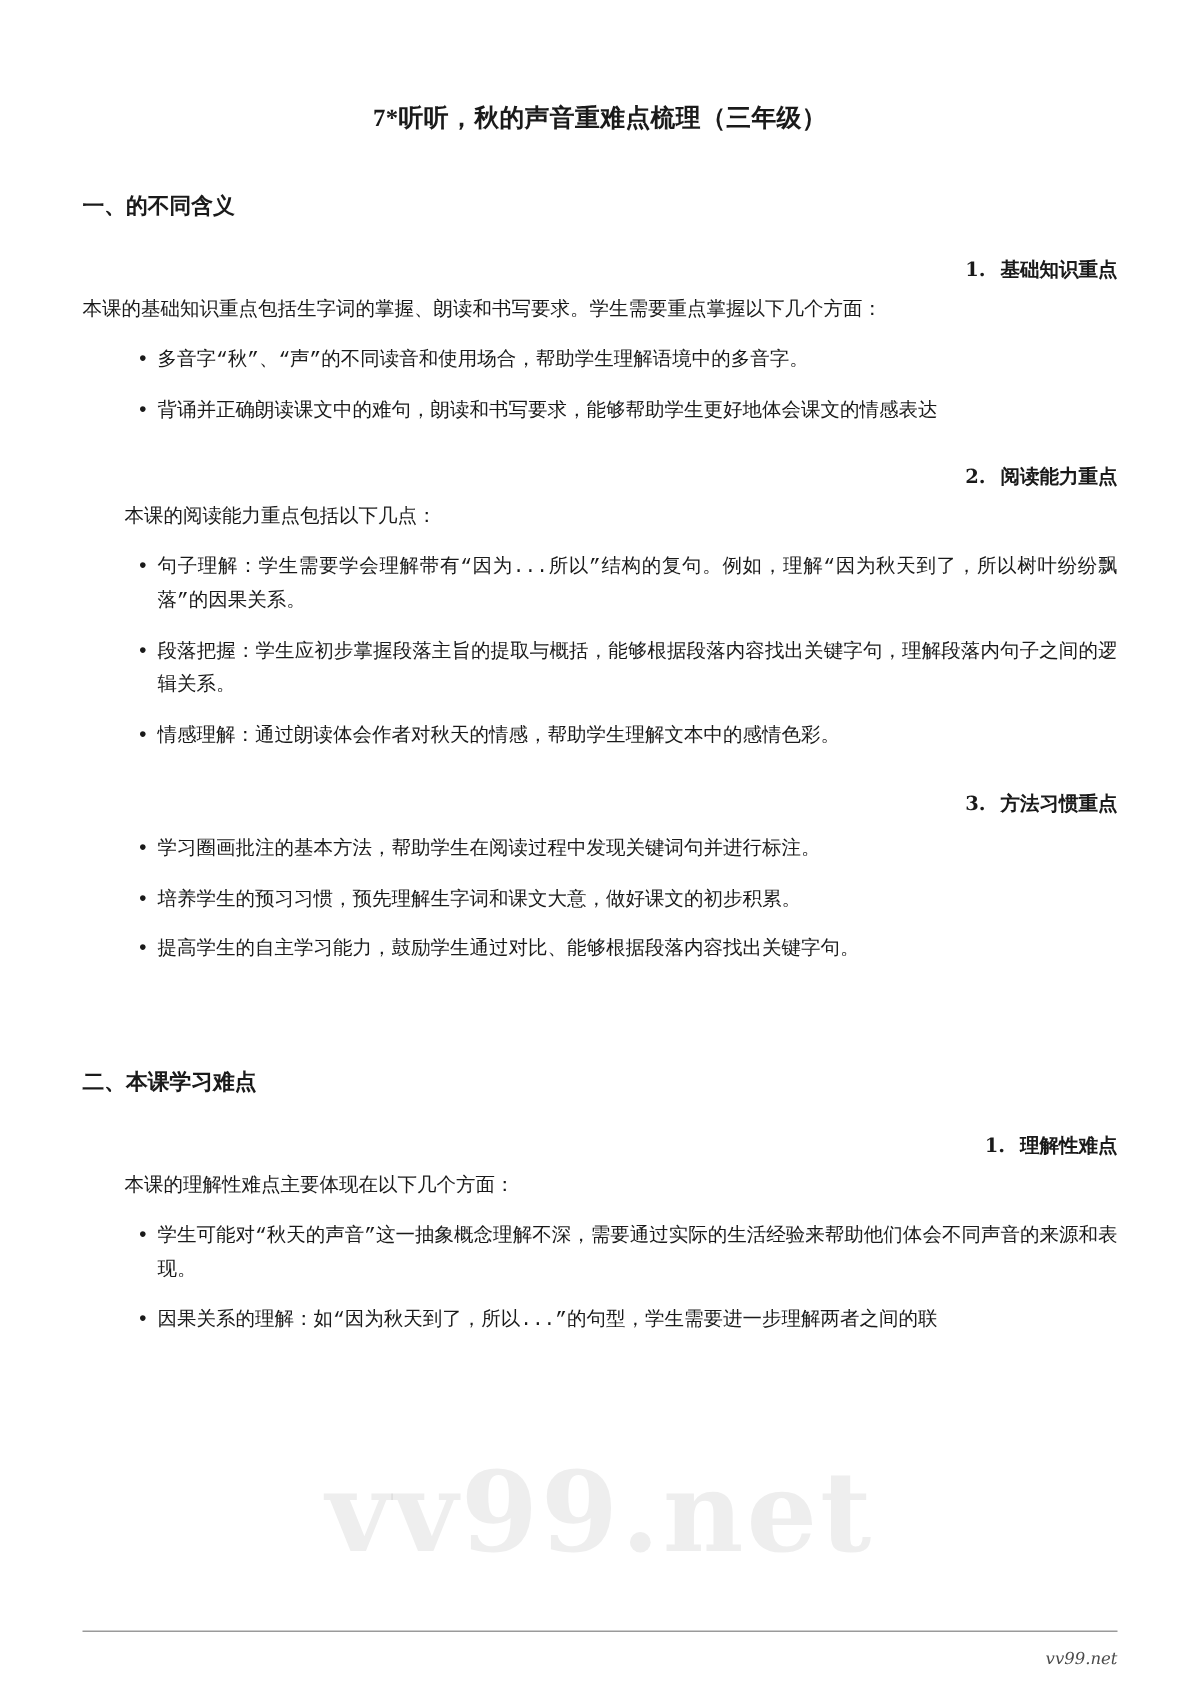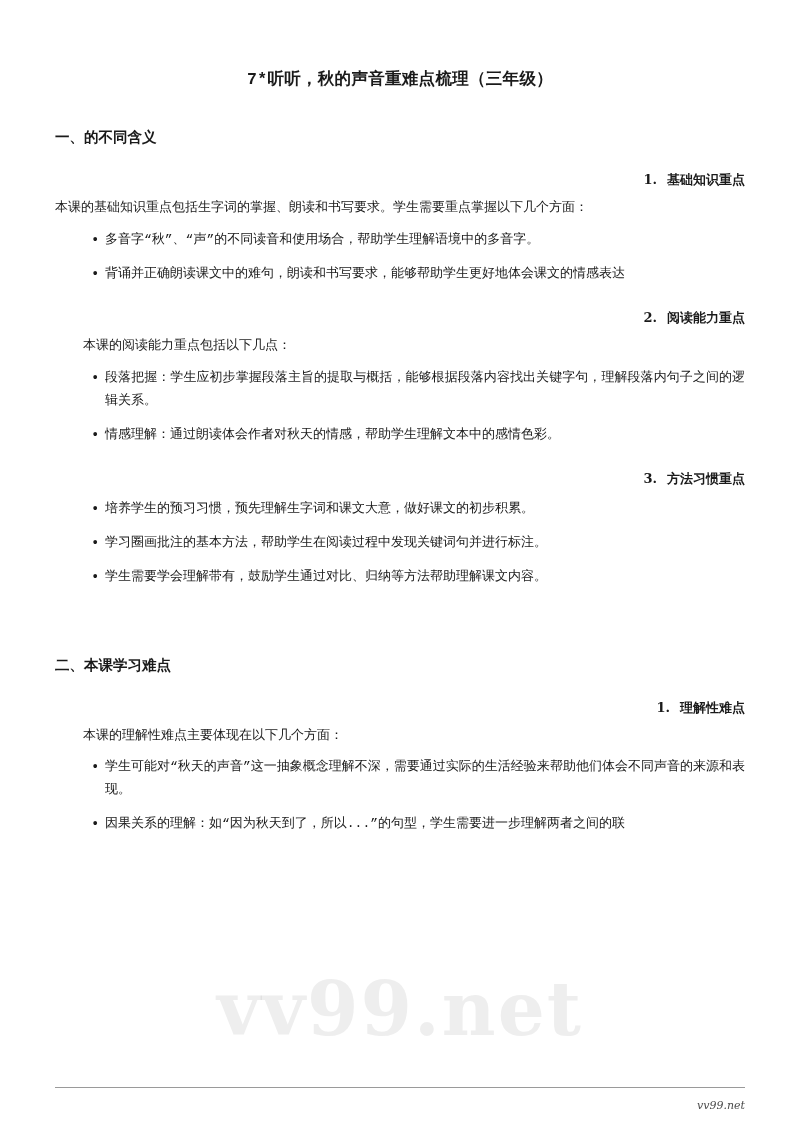--- a/index.html
+++ b/index.html
@@ -18,21 +18,21 @@
     width: 800px;
     height: 1130px;
     padding: 40px 55px 0 55px;
   }
   .doc-title {
     text-align: center;
     font-size: 16.5px;
     font-weight: bold;
     margin: 28px 0 0 0;
     letter-spacing: 0.3px;
-    font-family: Liberation Mono, monospace;
+    font-family: Liberation Serif, serif;
   }
   .h1 {
     font-size: 14.5px;
     font-weight: bold;
     margin: 38px 0 0 0;
   }
   .h2 {
     font-size: 13px;
     font-weight: bold;
     margin: 24px 0 0 0;
@@ -115,31 +115,32 @@
   <ul class="bullets">
     <li>多音字“秋”、“声”的不同读音和使用场合，帮助学生理解语境中的多音字。</li>
     <li>背诵并正确朗读课文中的难句，朗读和书写要求，能够帮助学生更好地体会课文的情感表达</li>
   </ul>
 
   <div class="h2">
     <span class="num">2.</span><span>阅读能力重点</span>
   </div>
   <div class="para indent">本课的阅读能力重点包括以下几点：</div>
   <ul class="bullets">
+    <li>句子理解：学生需要学会理解带有“因为...所以”结构的复句。例如，理解“因为秋天到了，所以树叶纷纷飘落”的因果关系。</li>
     <li>段落把握：学生应初步掌握段落主旨的提取与概括，能够根据段落内容找出关键字句，理解段落内句子之间的逻辑关系。</li>
     <li>情感理解：通过朗读体会作者对秋天的情感，帮助学生理解文本中的感情色彩。</li>
   </ul>
 
   <div class="h2">
     <span class="num">3.</span><span>方法习惯重点</span>
   </div>
   <ul class="bullets">
+    <li>学习圈画批注的基本方法，帮助学生在阅读过程中发现关键词句并进行标注。</li>
     <li>培养学生的预习习惯，预先理解生字词和课文大意，做好课文的初步积累。</li>
-    <li>学习圈画批注的基本方法，帮助学生在阅读过程中发现关键词句并进行标注。</li>
-    <li>学生需要学会理解带有，鼓励学生通过对比、归纳等方法帮助理解课文内容。</li>
+    <li>提高学生的自主学习能力，鼓励学生通过对比、能够根据段落内容找出关键字句。</li>
   </ul>
 
   <div class="gap-big"></div>
 
   <div class="h1">二、本课学习难点</div>
 
   <div class="h2">
     <span class="num">1.</span><span>理解性难点</span>
   </div>
   <div class="para indent">本课的理解性难点主要体现在以下几个方面：</div>

